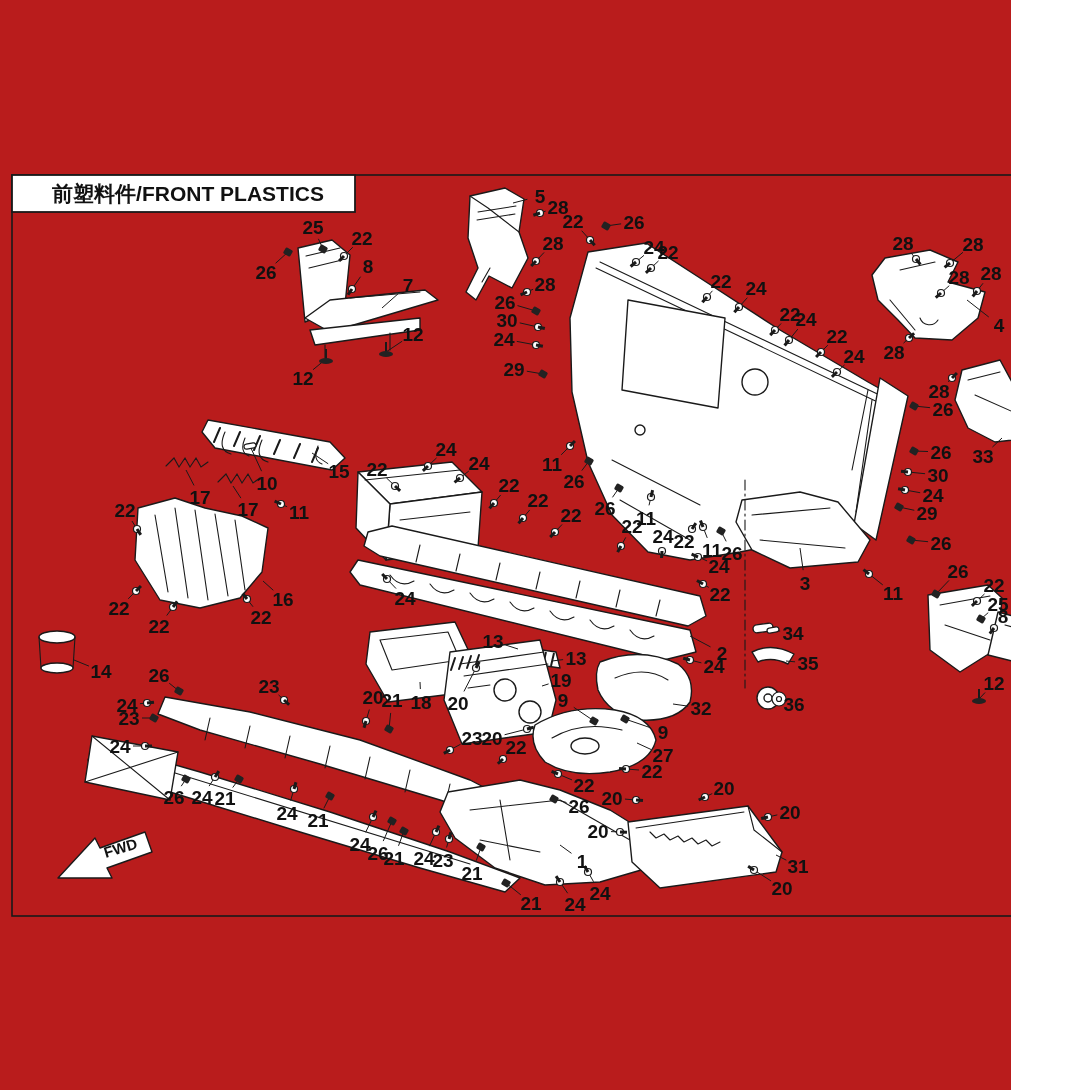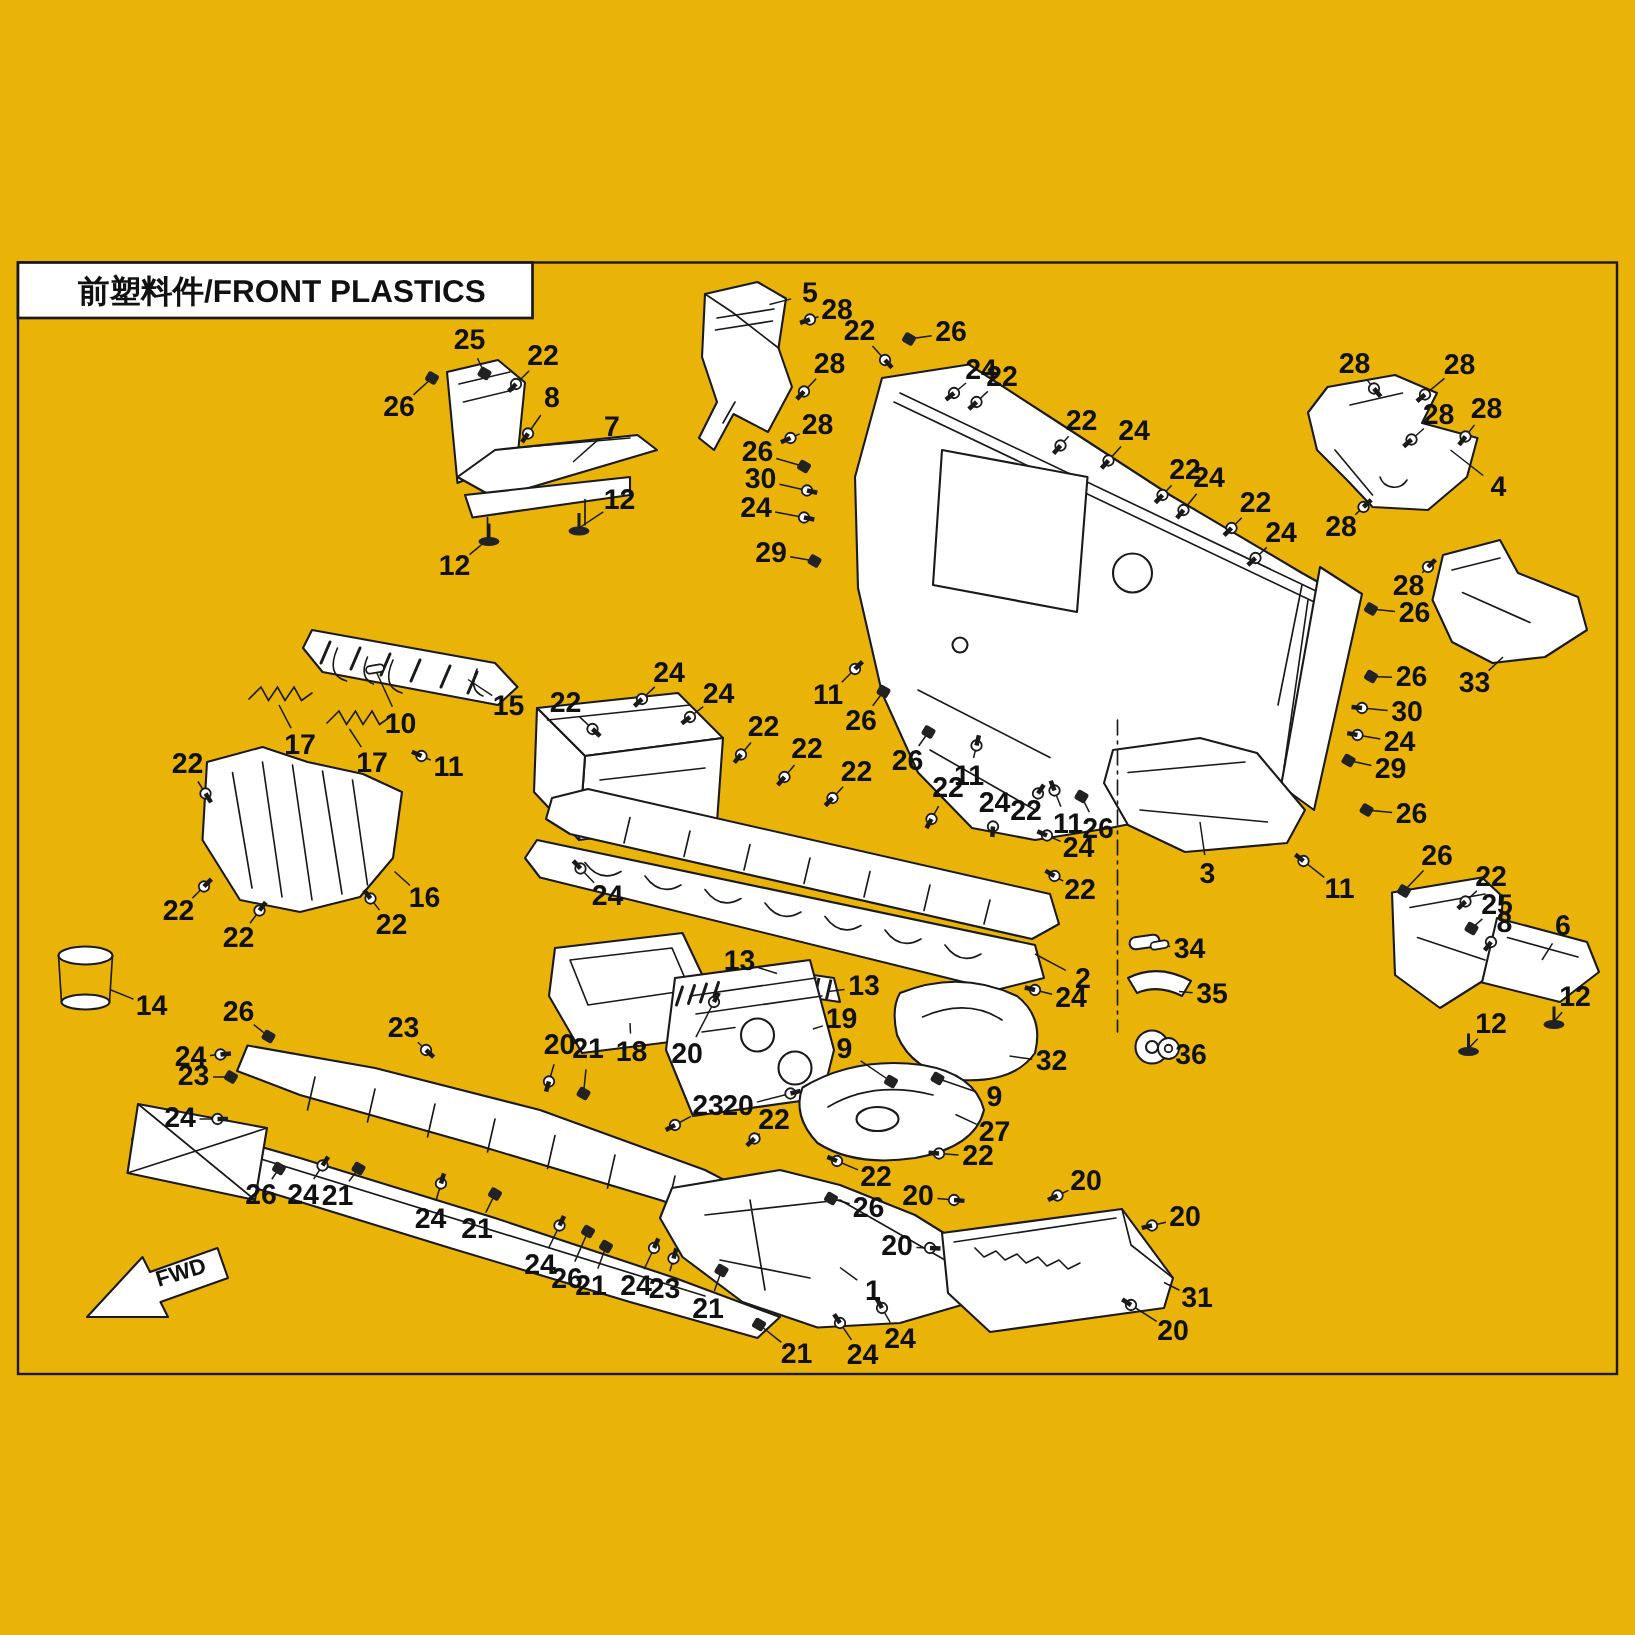--- a/index.html
+++ b/index.html
@@ -1,16 +1,16 @@
 <!DOCTYPE html>
 <html><head>
 <meta charset="utf-8">
 <style>
   html,body{margin:0;padding:0;background:#fff;}
-  .stage{position:relative;width:1090px;height:1090px;background:#eab308;overflow:hidden;
+  .stage{position:relative;width:1011px;height:1090px;background:#b91c1c;overflow:hidden;
          font-family:"Liberation Sans",sans-serif;}
   svg text{font-family:"Liberation Sans","DejaVu Sans",sans-serif;}
   .part{fill:#fff;stroke:#1a1a1a;stroke-width:1.4;stroke-linejoin:round;stroke-linecap:round;}
   .pline{fill:none;stroke:#1a1a1a;stroke-width:1.1;stroke-linecap:round;}
   .hatch{stroke:#1a1a1a;stroke-width:2;}
 </style>
 </head>
 <body>
 
 <div class="stage">

